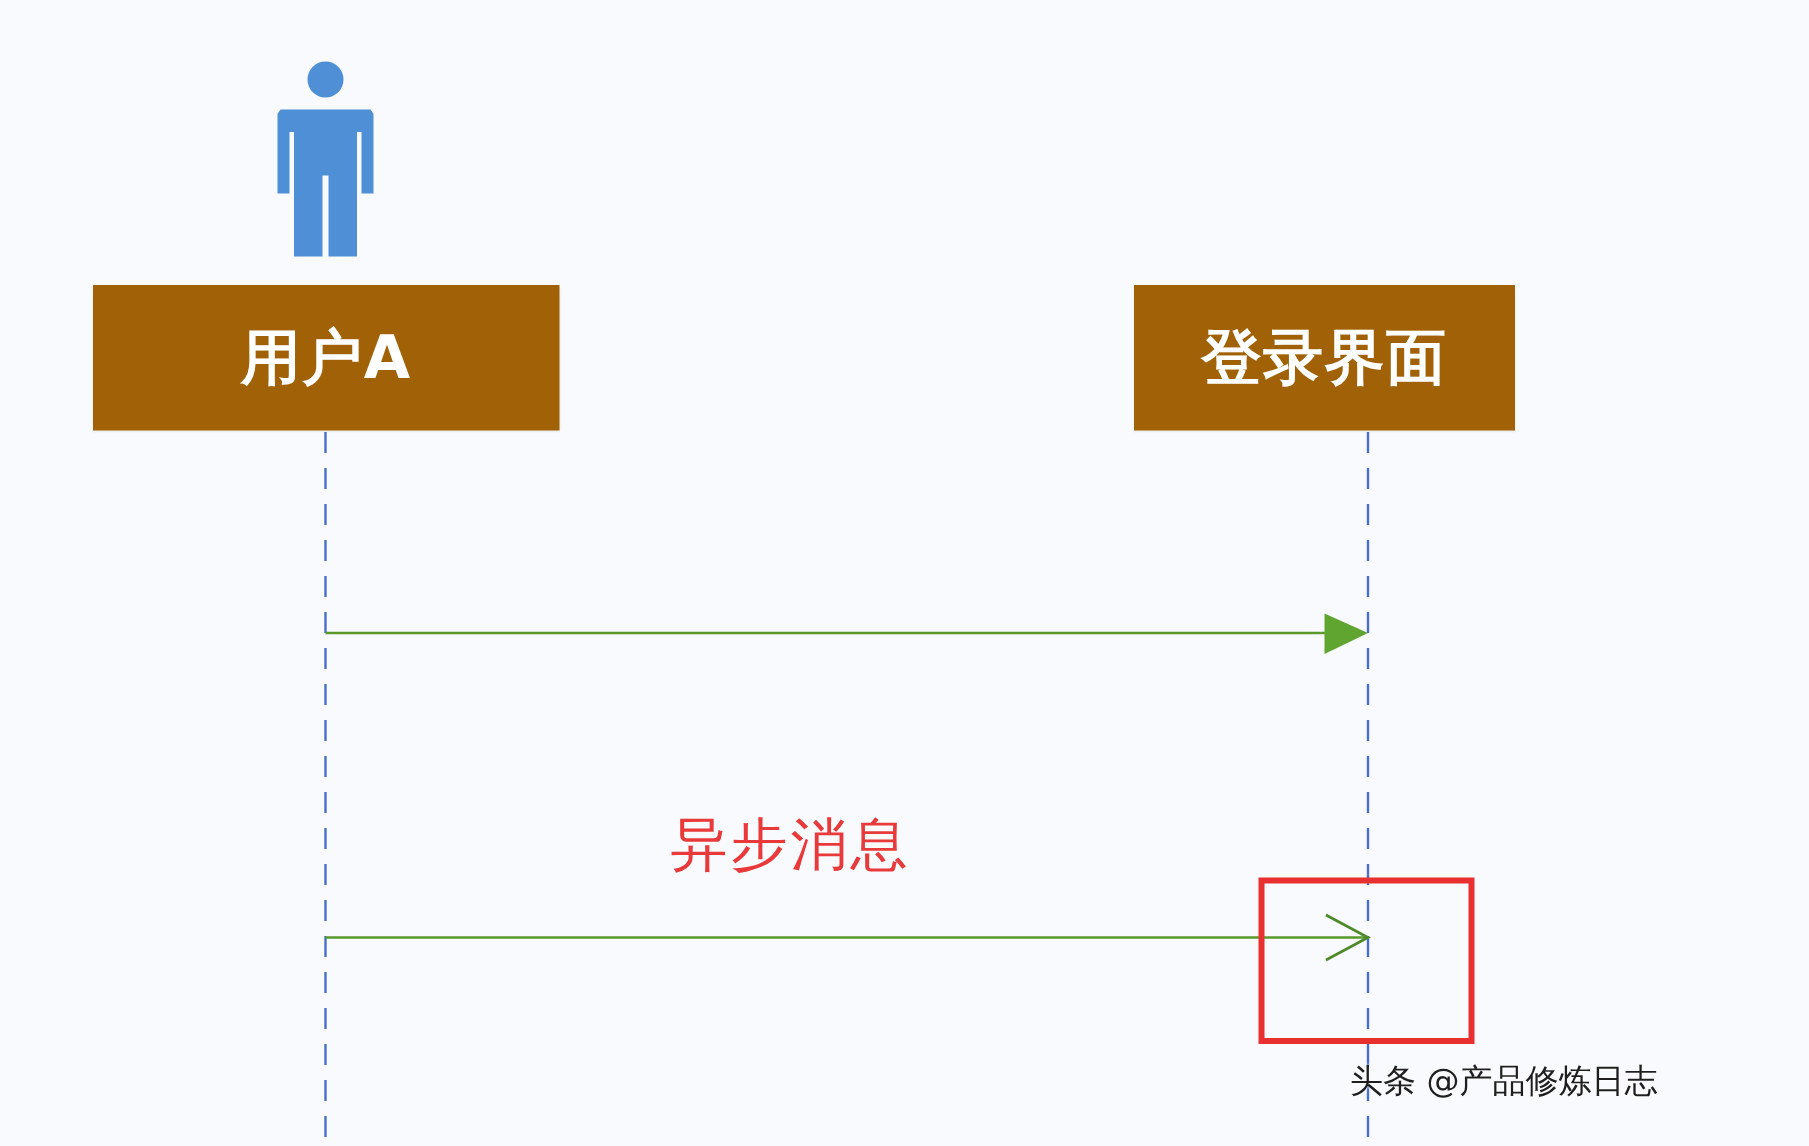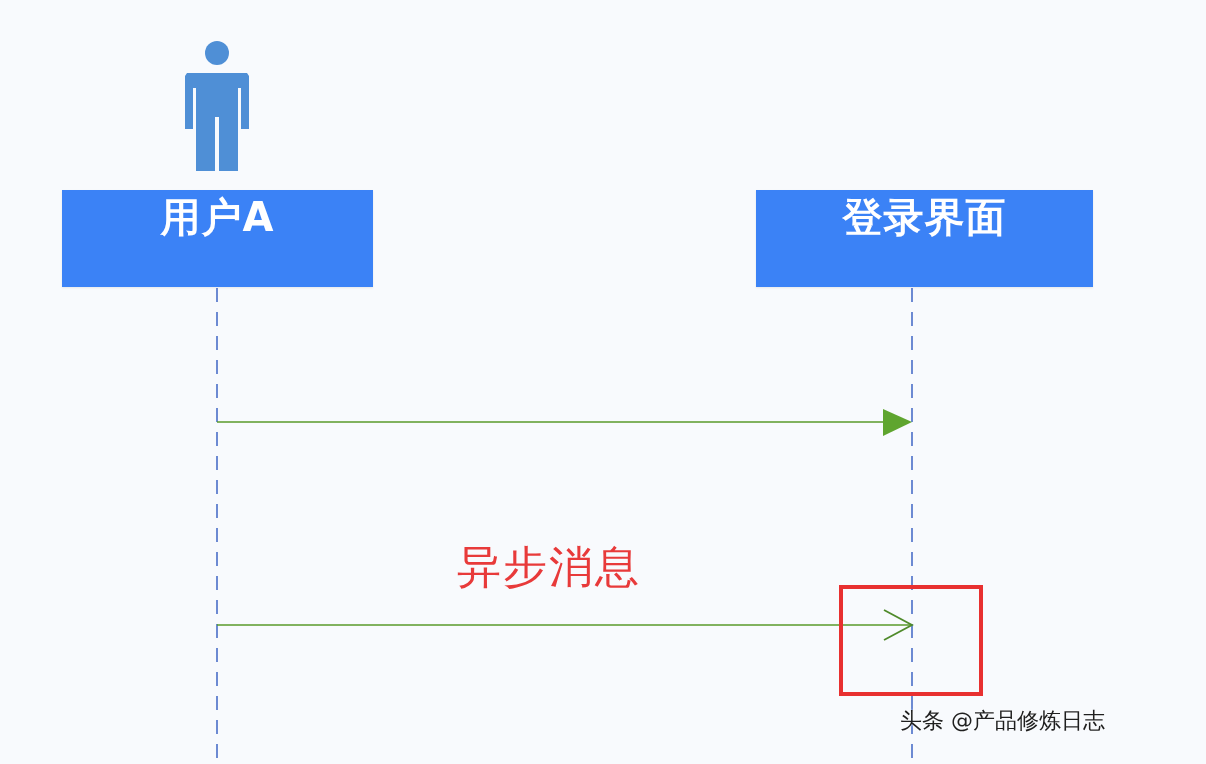--- a/index.html
+++ b/index.html
@@ -4,29 +4,29 @@
   <style>
     html, body { margin: 0; padding: 0; }
     body {
       width: 1206px; height: 764px; overflow: hidden;
       background: #f8fafd;
       font-family: "DejaVu Sans", sans-serif;
       position: relative;
     }
     .canvas { position: absolute; left: 0; top: 0; width: 1206px; height: 764px; }
     .lifeline-box {
-      position: absolute; background: #3b82f6;
+      position: absolute; background: #a16207;
       color: #ffffff; font-weight: bold; font-size: 40px;
-      display: flex; justify-content: center;
+      display: flex; align-items: center; justify-content: center;
       letter-spacing: 1px;
       box-shadow: 0 1px 2px rgba(0,0,0,0.08);
     }
     .label-async {
-      position: absolute; left: 457px; top: 538px;
-      color: #e83a3a; font-size: 44px; letter-spacing: 2px;
+      position: absolute; left: 447px; top: 538px;
+      color: #e83a3a; font-size: 38px; letter-spacing: 2px;
     }
     .watermark {
       position: absolute; left: 900px; top: 706px;
       color: #1f1f1f; font-size: 22px; letter-spacing: 0px;
       text-shadow: 0 0 2px #ffffff;
     }
     svg { position: absolute; left: 0; top: 0; }
   </style>
 </head>
 <body>
@@ -53,20 +53,20 @@
       <polyline points="884,610 912,625 884,640" fill="none" stroke="#4f8a2a" stroke-width="1.8"></polyline>
     </g>
 
     <rect x="841" y="587" width="140" height="107" fill="none" stroke="#e83030" stroke-width="4"></rect>
   </svg>
 
   <div class="lifeline-box" style="left:62px; top:190px; width:311px; height:97px;">
     <span>用户A</span>
   </div>
 
-  <div class="lifeline-box" style="left:756px; top:190px; width:337px; height:97px;">
+  <div class="lifeline-box" style="left:756px; top:190px; width:254px; height:97px;">
     <span>登录界面</span>
   </div>
 
   <div class="label-async">异步消息</div>
 
   <div class="watermark">头条 @产品修炼日志</div>
 </div>
 
 </body></html>

